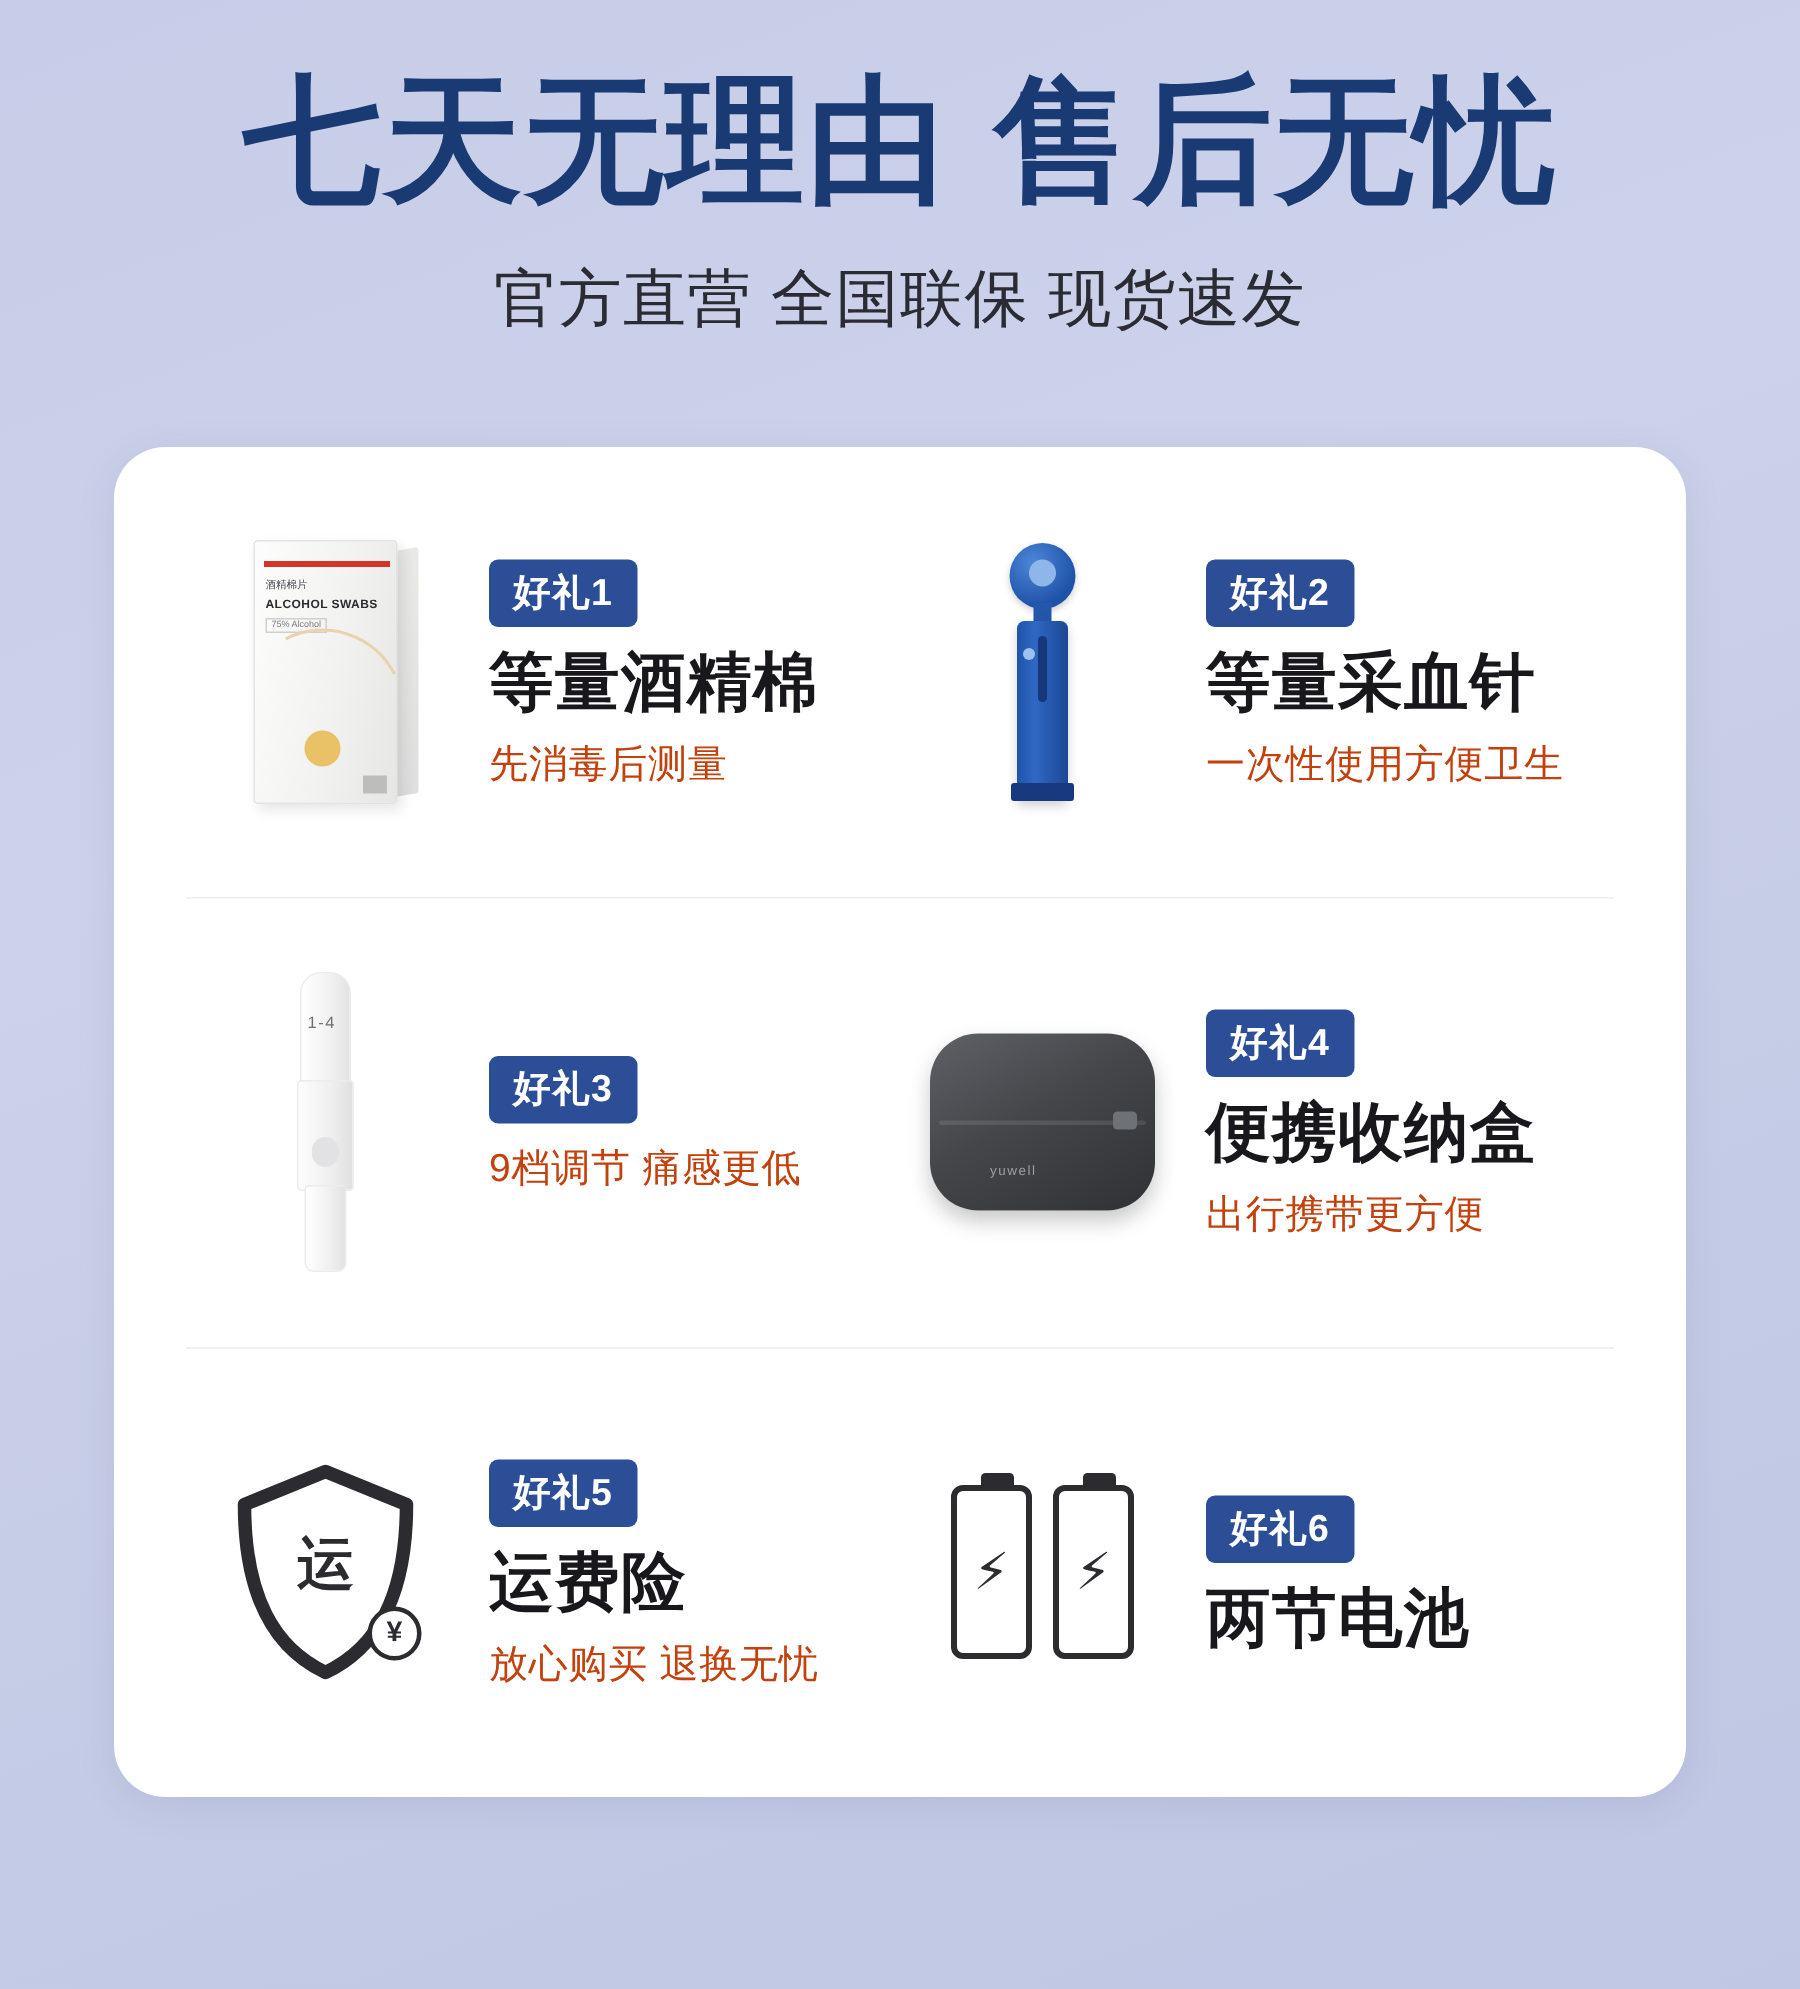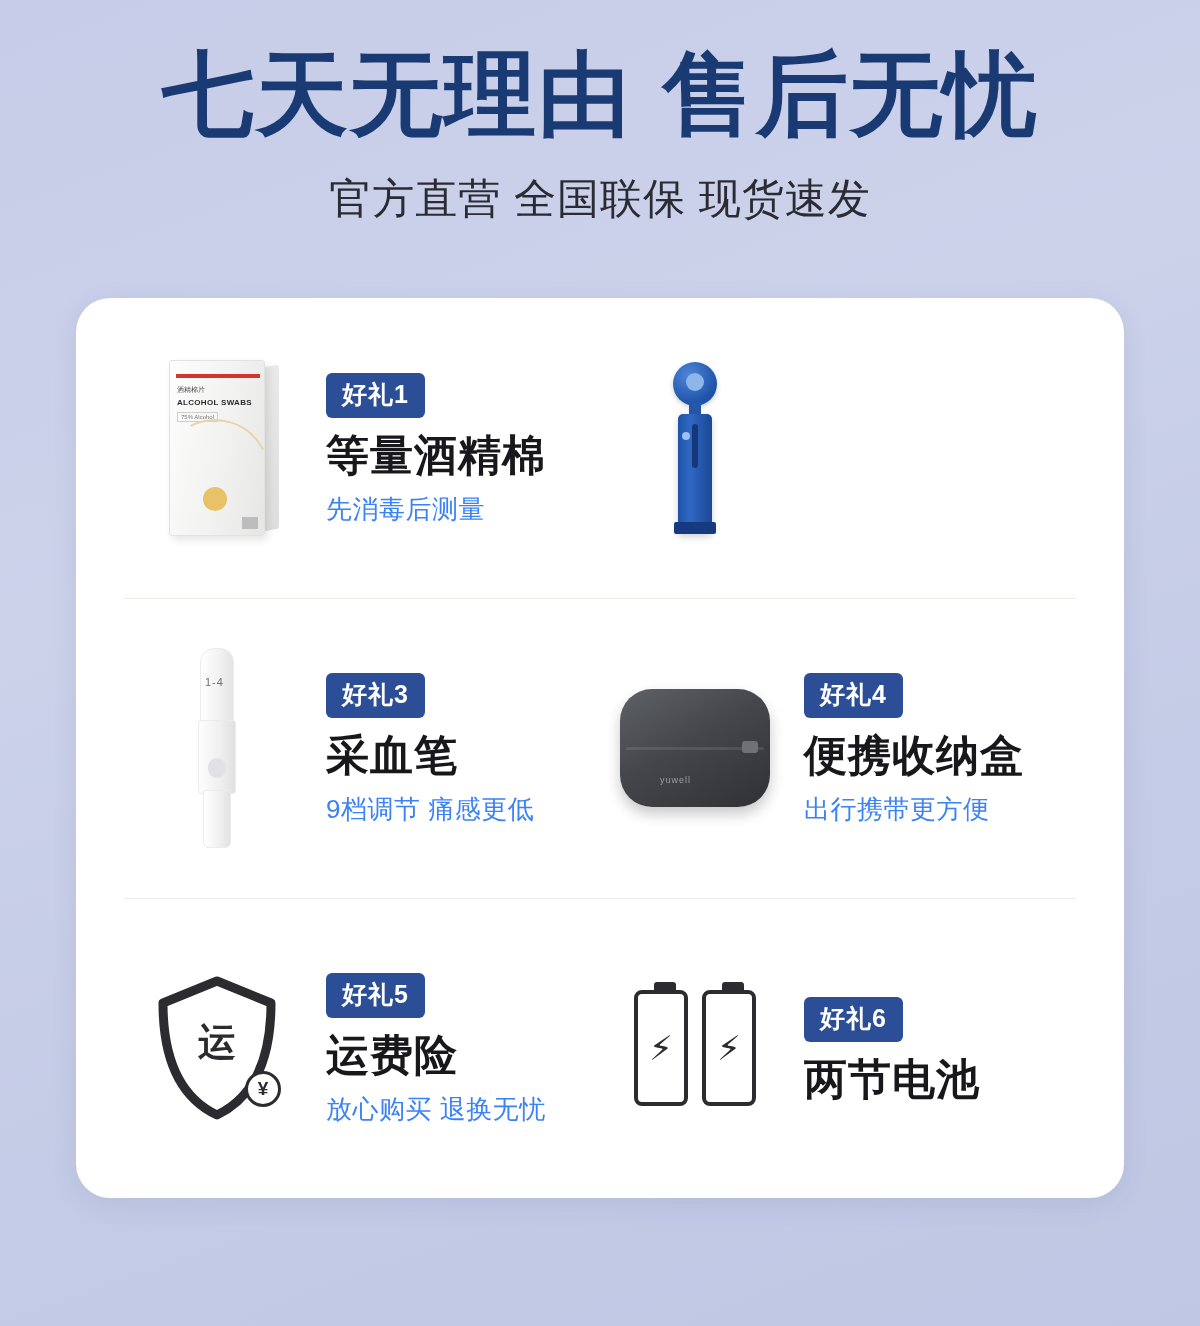--- a/index.html
+++ b/index.html
@@ -91,21 +91,21 @@
     margin-top: 14px;
     font-size: 43px;
     font-weight: bold;
     color: #17171c;
     letter-spacing: 1px;
     line-height: 1.1;
   }
   .gift-desc {
     margin-top: 12px;
     font-size: 26px;
-    color: #3b82f6;
+    color: #c2410c;
     letter-spacing: 0.5px;
   }
 
   
   
   .box-wrap { position: relative; width: 96px; height: 176px; }
   .box-main {
     position: absolute; left: 0; top: 0;
     width: 96px; height: 176px;
     background: linear-gradient(100deg,#fdfdfd 0%,#f2f2f0 55%,#e6e6e4 100%);
@@ -263,38 +263,42 @@
         <div class="lancet">
           <div class="lancet-cap"></div>
           <div class="lancet-hole"></div>
           <div class="lancet-neck"></div>
           <div class="lancet-body"></div>
           <div class="lancet-slit"></div>
           <div class="lancet-dot"></div>
           <div class="lancet-base"></div>
         </div>
       </div>
+      <div class="info">
+        <span class="badge">好礼2</span>
+        <div class="gift-name">等量采血针</div>
+        <div class="gift-desc">一次性使用方便卫生</div>
+      </div>
     </div>
   </div>
 
   <div class="row">
 
     <div class="gift">
       <div class="thumb">
         <div class="pen">
           <div class="pen-top"></div>
           <div class="pen-num">1-4</div>
           <div class="pen-mid"></div>
           <div class="pen-btn"></div>
           <div class="pen-bot"></div>
         </div>
       </div>
       <div class="info">
         <span class="badge">好礼3</span>
-        <div class="gift-name">采血笔</div>
         <div class="gift-desc">9档调节 痛感更低</div>
       </div>
     </div>
 
     <div class="gift">
       <div class="thumb">
         <div class="case">
           <div class="case-line"></div>
           <div class="case-zip"></div>
           <div class="case-logo">yuwell</div>

